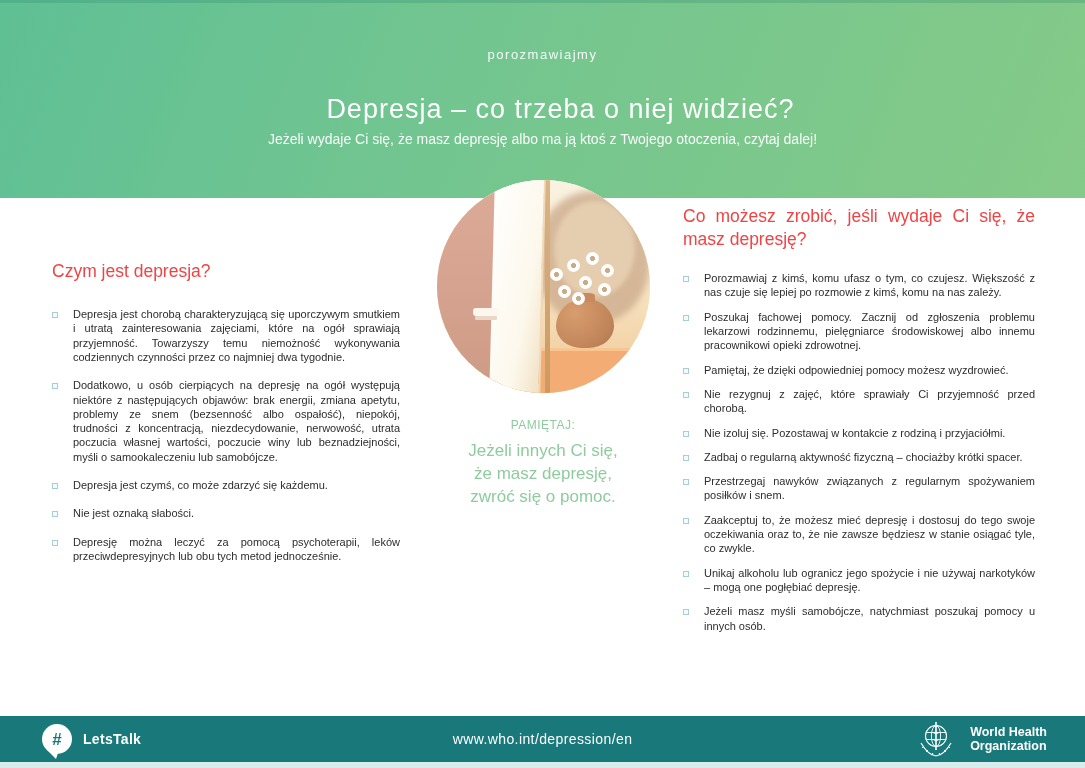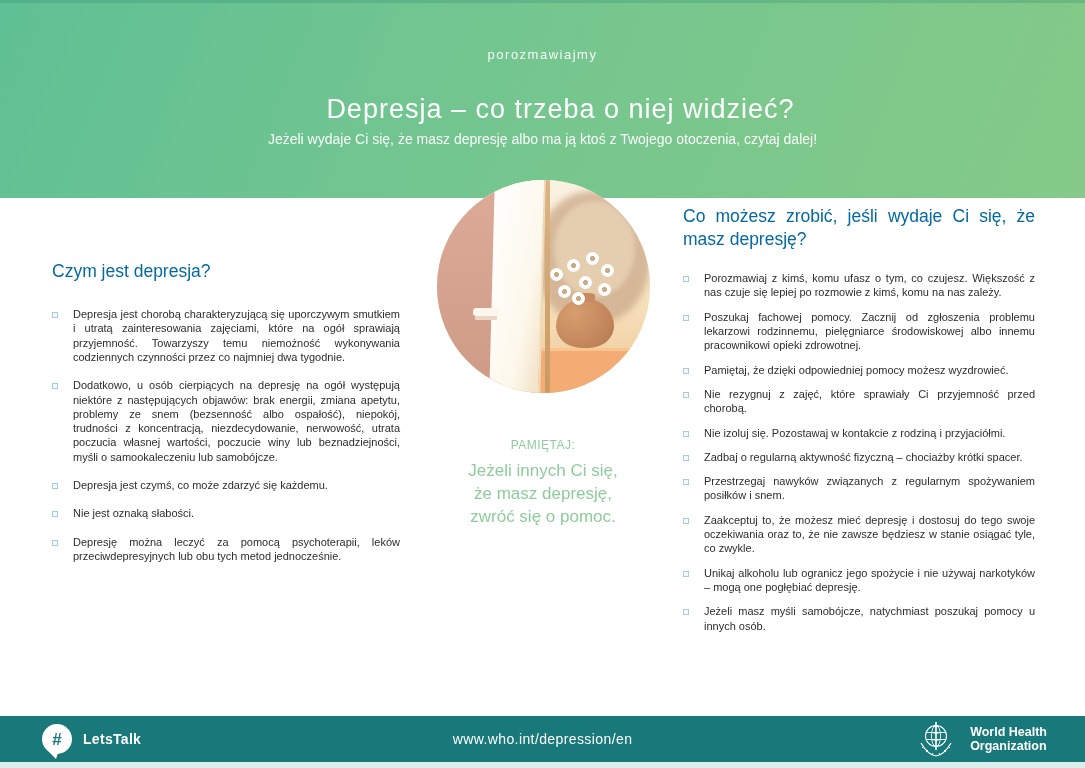--- a/index.html
+++ b/index.html
@@ -11,21 +11,21 @@
   .header { position:absolute; top:0; left:0; width:1085px; height:198px;
             background:linear-gradient(112deg,#5fc095 0%,#72c590 40%,#85ca88 100%);
             color:#fff; text-align:center; }
   .header::before { content:""; position:absolute; top:0; left:0; right:0; height:3px; background:rgba(40,130,110,.25); }
   .brand-title { position:absolute; top:22px; width:100%; font-size:17px; font-weight:600; letter-spacing:.5px; }
   .brand-subtitle { position:absolute; top:47px; width:100%; font-size:13px; letter-spacing:1.5px; color:rgba(255,255,255,.92); }
   .main-title { position:absolute; top:94px; width:100%; font-size:27px; font-weight:400; letter-spacing:1px;margin-left:18px; }
   .main-subtitle { position:absolute; top:131px; width:100%; font-size:14px; color:rgba(255,255,255,.95); }
 
   
-  .col-heading { color:#0369a1; font-size:17.5px; font-weight:500; line-height:1.32; }
+  .col-heading { color:#ef4444; font-size:17.5px; font-weight:500; line-height:1.32; }
   .left-col  { position:absolute; left:52px;  top:260px; width:348px; }
   .right-col { position:absolute; left:683px; top:205px; width:352px; }
   .right-col .col-heading { text-align:justify; }
   ul.bullets { list-style:none; margin-top:24px; }
   .right-col ul.bullets { margin-top:20px; }
   li.bullet { display:flex; gap:15px; margin-bottom:14px; }
   .right-col li.bullet { margin-bottom:10px; }
   .sq { flex:0 0 auto; width:6px; height:6px; border:1px solid #a9cdd6; margin-top:5px; background:#f4fbfc; }
   .bt { font-size:11px; line-height:1.3; color:#2d2d2d; text-align:justify; }
 
@@ -55,21 +55,21 @@
               background:#c68a5e; border-radius:30% 30% 0 0; }
   .ill-table { position:absolute; left:35%; top:79%; right:0; height:25%;
                background:#f3ac73; box-shadow:inset 0 3px 0 #f8c591; }
   .ill-door { position:absolute; left:26%; top:-2%; width:23%; height:106%;
               background:linear-gradient(100deg,#ffffff 0%,#fdf8ec 65%,#f1e0c3 100%);
               transform:skewX(-1.5deg); box-shadow:2px 0 0 #efd9b8; }
   .ill-frame-line { position:absolute; left:50.5%; top:-2%; width:2.6%; height:106%;
               background:linear-gradient(180deg,#dcb486 0%,#c9995f 100%); }
 
   
-  .reminder { position:absolute; left:428px; top:418px; width:230px; text-align:center; color:#8fcb9e;margin-top:20px; }
+  .reminder { position:absolute; left:428px; top:418px; width:230px; text-align:center; color:#8fcb9e; }
   .reminder-label { font-size:12px; letter-spacing:.5px; margin-bottom:7px; }
   .reminder-line { font-size:17px; line-height:1.36; }
 
   
   .footer { position:absolute; left:0; top:716px; width:1085px; height:46px; background:#18787a;
             display:flex; align-items:center; color:#fff; }
   .footer-left { position:absolute; left:42px; display:flex; align-items:center; gap:11px; }
   .bubble { position:relative; width:30px; height:30px; background:#fff; border-radius:50%;
             display:flex; align-items:center; justify-content:center; }
   .bubble::after { content:""; position:absolute; left:5px; bottom:-5px; width:0; height:0;

